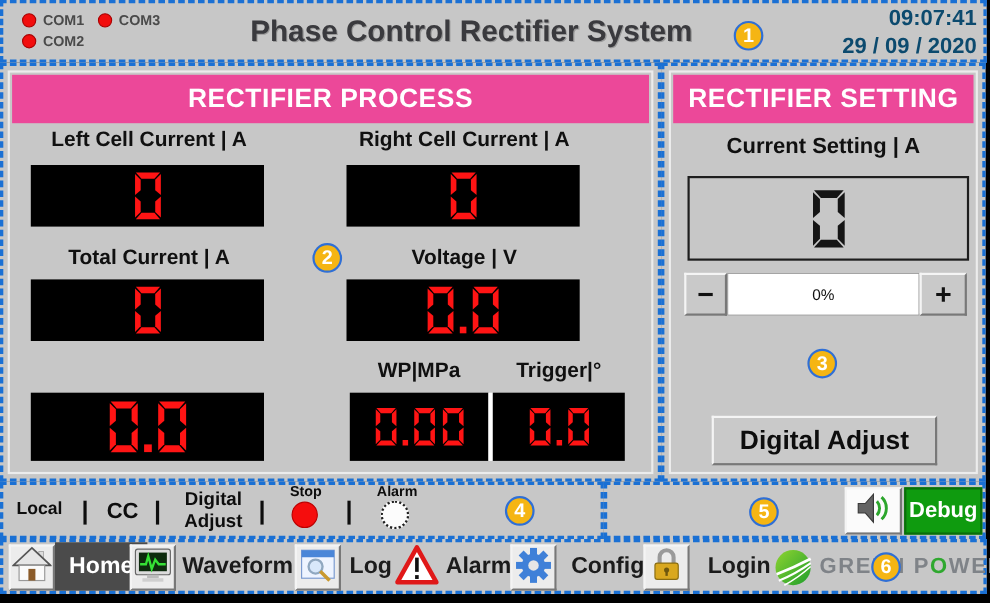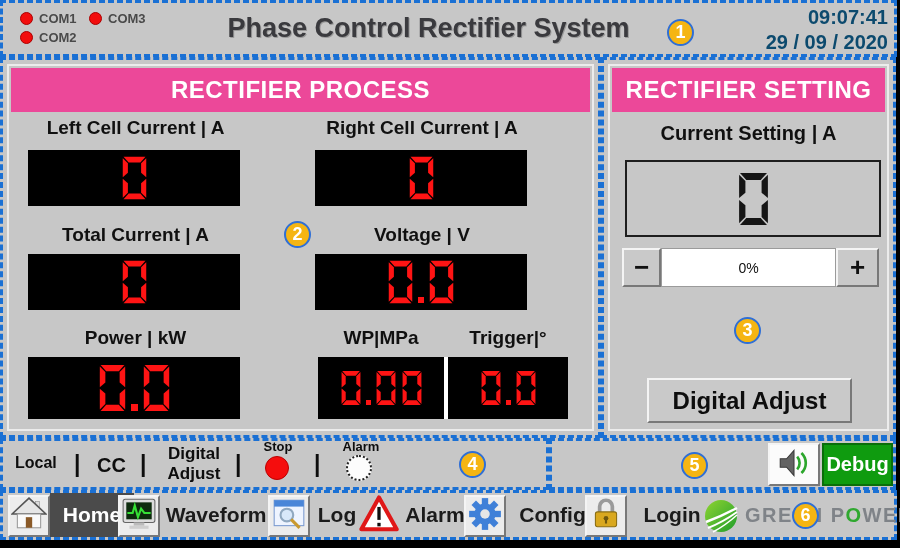--- a/index.html
+++ b/index.html
@@ -142,21 +142,20 @@
           <polygon points="2,1 32,1 25,9 9,9" fill="#ff1414"></polygon>
           <polygon points="33,3 33,29 26,23 26,10" fill="#ff1414"></polygon>
           <polygon points="33,31 33,57 26,50 26,37" fill="#ff1414"></polygon>
           <polygon points="2,59 32,59 25,51 9,51" fill="#ff1414"></polygon>
           <polygon points="1,31 8,37 8,50 1,57" fill="#ff1414"></polygon>
           <polygon points="1,3 8,10 8,23 1,29" fill="#ff1414"></polygon>
         </svg>
       </div>
   </div>
 
-  <div class="lbl" style="left:25px;top:267px;width:215px;">Power | kW</div>
   <div class="lbl" style="left:315px;top:267px;width:126px;">WP|MPa</div>
   <div class="lbl" style="left:445px;top:267px;width:120px;">Trigger|°</div>
   <div class="display" style="left:25px;top:297px;width:212px;height:62px;">
     <div class="seg">
         <svg width="27" height="48" viewBox="0 0 34 60" style="margin:0 3px;display:block;">
           <polygon points="2,1 32,1 25,9 9,9" fill="#ff1414"></polygon>
           <polygon points="33,3 33,29 26,23 26,10" fill="#ff1414"></polygon>
           <polygon points="33,31 33,57 26,50 26,37" fill="#ff1414"></polygon>
           <polygon points="2,59 32,59 25,51 9,51" fill="#ff1414"></polygon>
           <polygon points="1,31 8,37 8,50 1,57" fill="#ff1414"></polygon>

